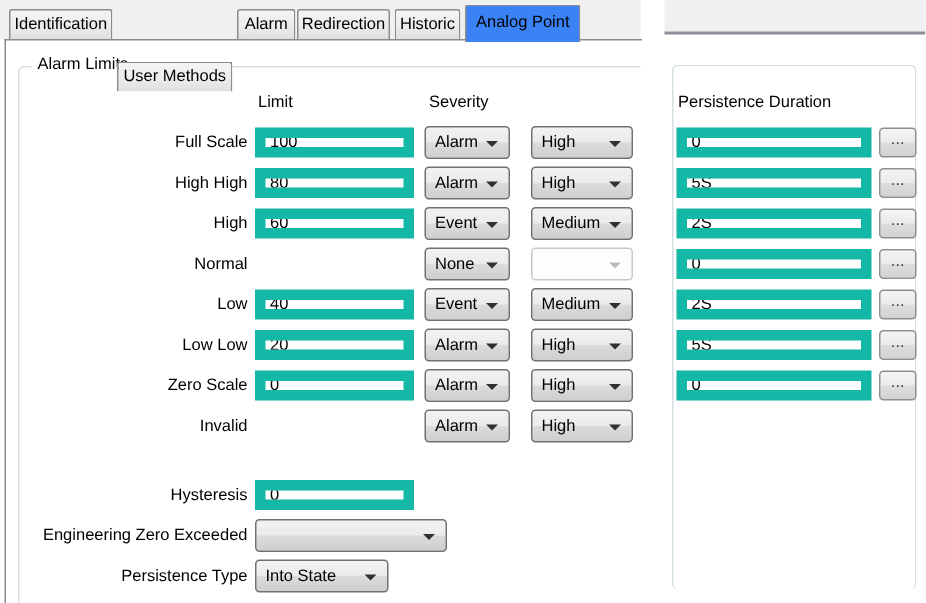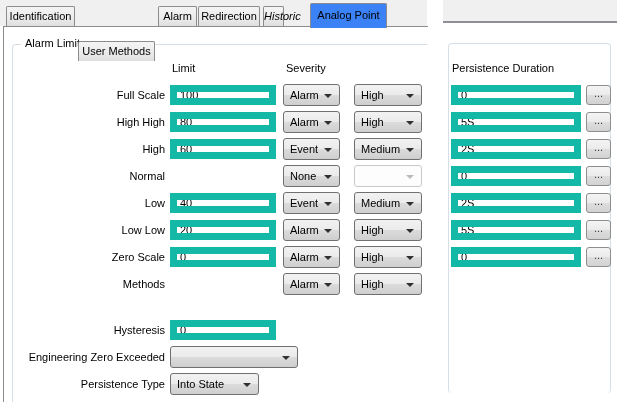--- a/index.html
+++ b/index.html
@@ -88,21 +88,21 @@
 
   <div class="abs dlg-strip" style="left:0;top:0;width:427px;height:26px;"></div>
   <div class="abs right-strip" style="left:443px;top:0;width:174px;height:21px;"></div>
 
   <div class="tabpage-border"></div>
 
   <div class="tab" style="left:6px;width:69px;">Identification</div>
   <div class="tab" style="left:78px;width:77px;margin-top:35px;">User Methods</div>
   <div class="tab" style="left:158px;width:39px;">Alarm</div>
   <div class="tab" style="left:198px;width:62px;">Redirection</div>
-  <div class="tab" style="left:263px;width:21px;font-style:italic;">Historic</div>
+  <div class="tab" style="left:263px;width:44px;">Historic</div>
   <div class="tab active" style="left:310px;width:77px;">Analog Point</div>
 
   <div class="groupbox clip-right" style="left:12px;top:44px;width:415px;height:358px;">
     <span class="groupbox-label">Alarm Limits</span>
   </div>
 
   <div class="groupbox" style="left:448px;top:43px;width:163px;height:350px;"></div>
 
   <span class="col-header" style="left:172px;top:61px;">Limit</span>
   <span class="col-header" style="left:286px;top:61px;">Severity</span>
@@ -191,21 +191,21 @@
     <span>Alarm</span>
     <span class="arrow"></span>
   </div>
   <div class="combo" style="left:354px;top:246px;width:68px;">
     <span>High</span>
     <span class="arrow"></span>
   </div>
   <input class="txt" style="left: 451px; top: 247px; width: 130px;" value="0">
   <div class="more-btn" style="left:586px;top:247px;">...</div>
 
-  <span class="row-label" style="top:274px;">Methods</span>
+  <span class="row-label" style="top:274px;">Invalid</span>
   <div class="combo" style="left:283px;top:273px;width:57px;">
     <span>Alarm</span>
     <span class="arrow"></span>
   </div>
   <div class="combo" style="left:354px;top:273px;width:68px;">
     <span>High</span>
     <span class="arrow"></span>
   </div>
 
   <span class="row-label" style="top:320px;">Hysteresis</span>

